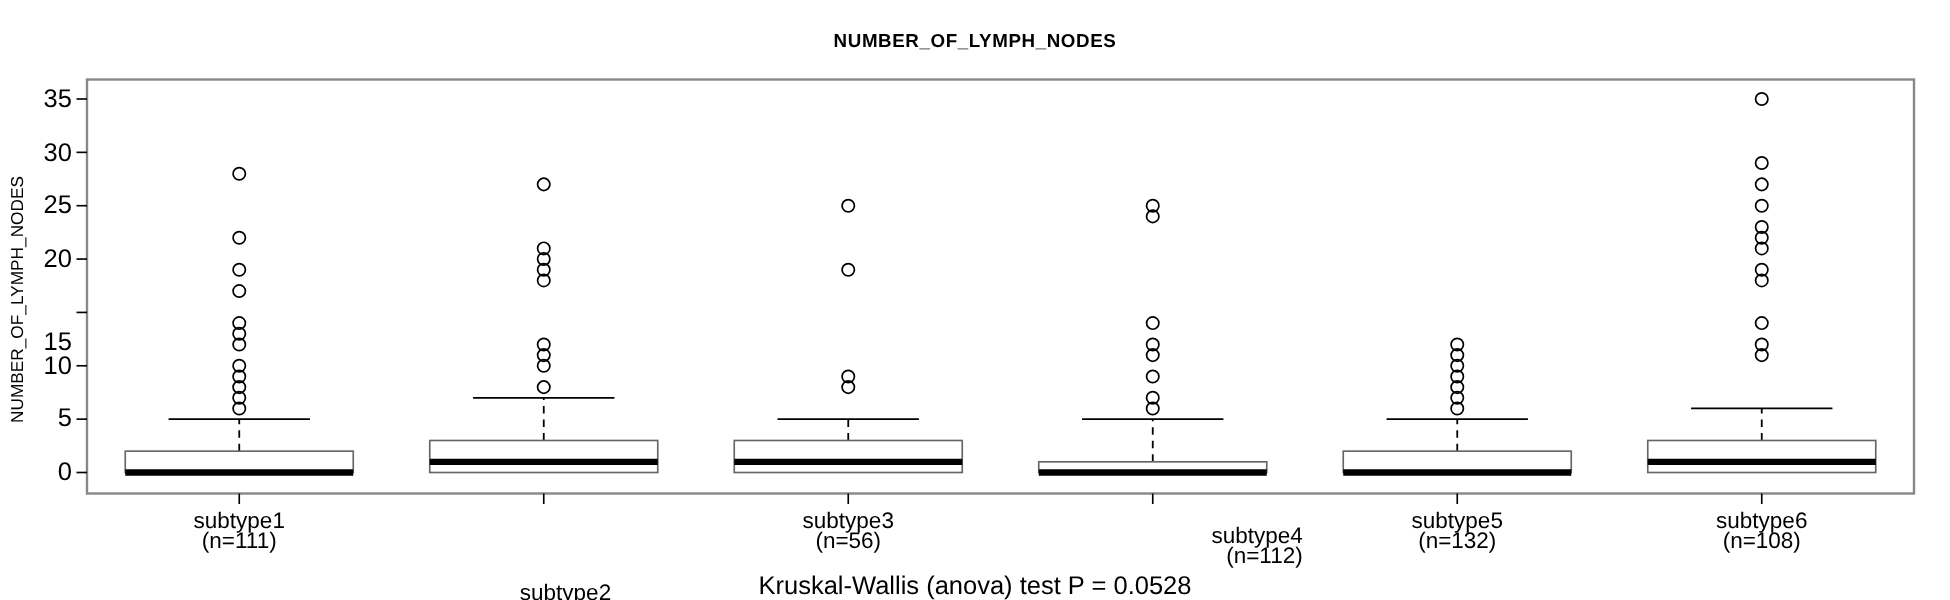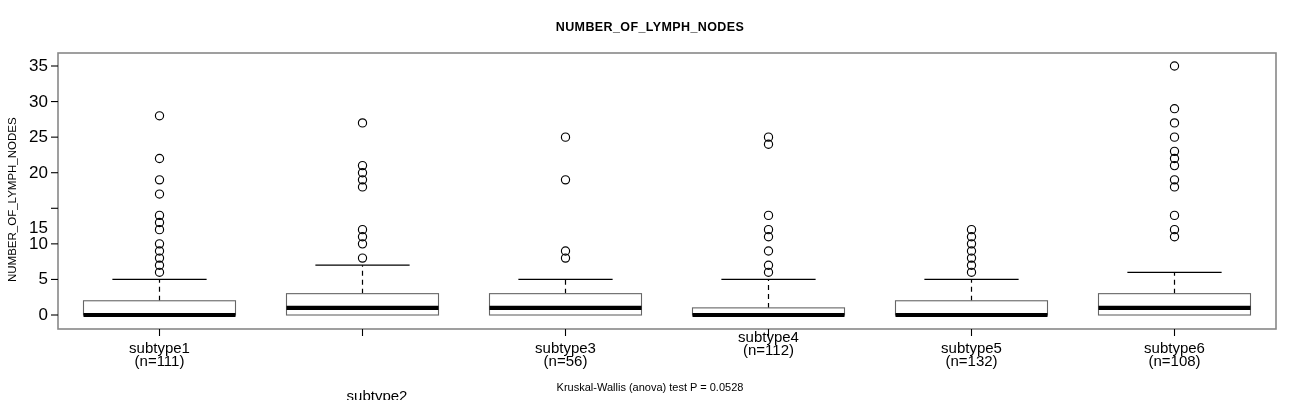--- a/index.html
+++ b/index.html
@@ -31,21 +31,21 @@
     font-size: 12.5px;
     font-weight: bold;
     letter-spacing: 0.4px;
   }
   .chart-footnote {
     position: absolute;
     left: 0;
     top: 381px;
     width: 1300px;
     text-align: center;
-    font-size: 11px;
+    font-size: 17px;
     font-weight: normal;
   }
   .y-axis-title {
     position: absolute;
     left: 2px;
     top: 90px;
     width: 20px;
     height: 220px;
     font-size: 11.5px;
     writing-mode: vertical-rl;
@@ -101,21 +101,21 @@
         <div>(n=111)</div>
       </div>
       <div class="cat-label" style="left: 277px; width: 200px; top: 341px; margin-top: 48px;">
         <div>subtype2</div>
         <div>(n=81)</div>
       </div>
       <div class="cat-label" style="left: 465.5px; width: 200px; top: 341px;">
         <div>subtype3</div>
         <div>(n=56)</div>
       </div>
-      <div class="cat-label" style="left: 668.5px; width: 200px; top: 330px;">
+      <div class="cat-label" style="left: 668.5px; width: 200px; top: 351px; text-align: right;">
         <div>subtype4</div>
         <div>(n=112)</div>
       </div>
       <div class="cat-label" style="left: 871.5px; width: 200px; top: 341px;">
         <div>subtype5</div>
         <div>(n=132)</div>
       </div>
       <div class="cat-label" style="left: 1074.5px; width: 200px; top: 341px;">
         <div>subtype6</div>
         <div>(n=108)</div>

